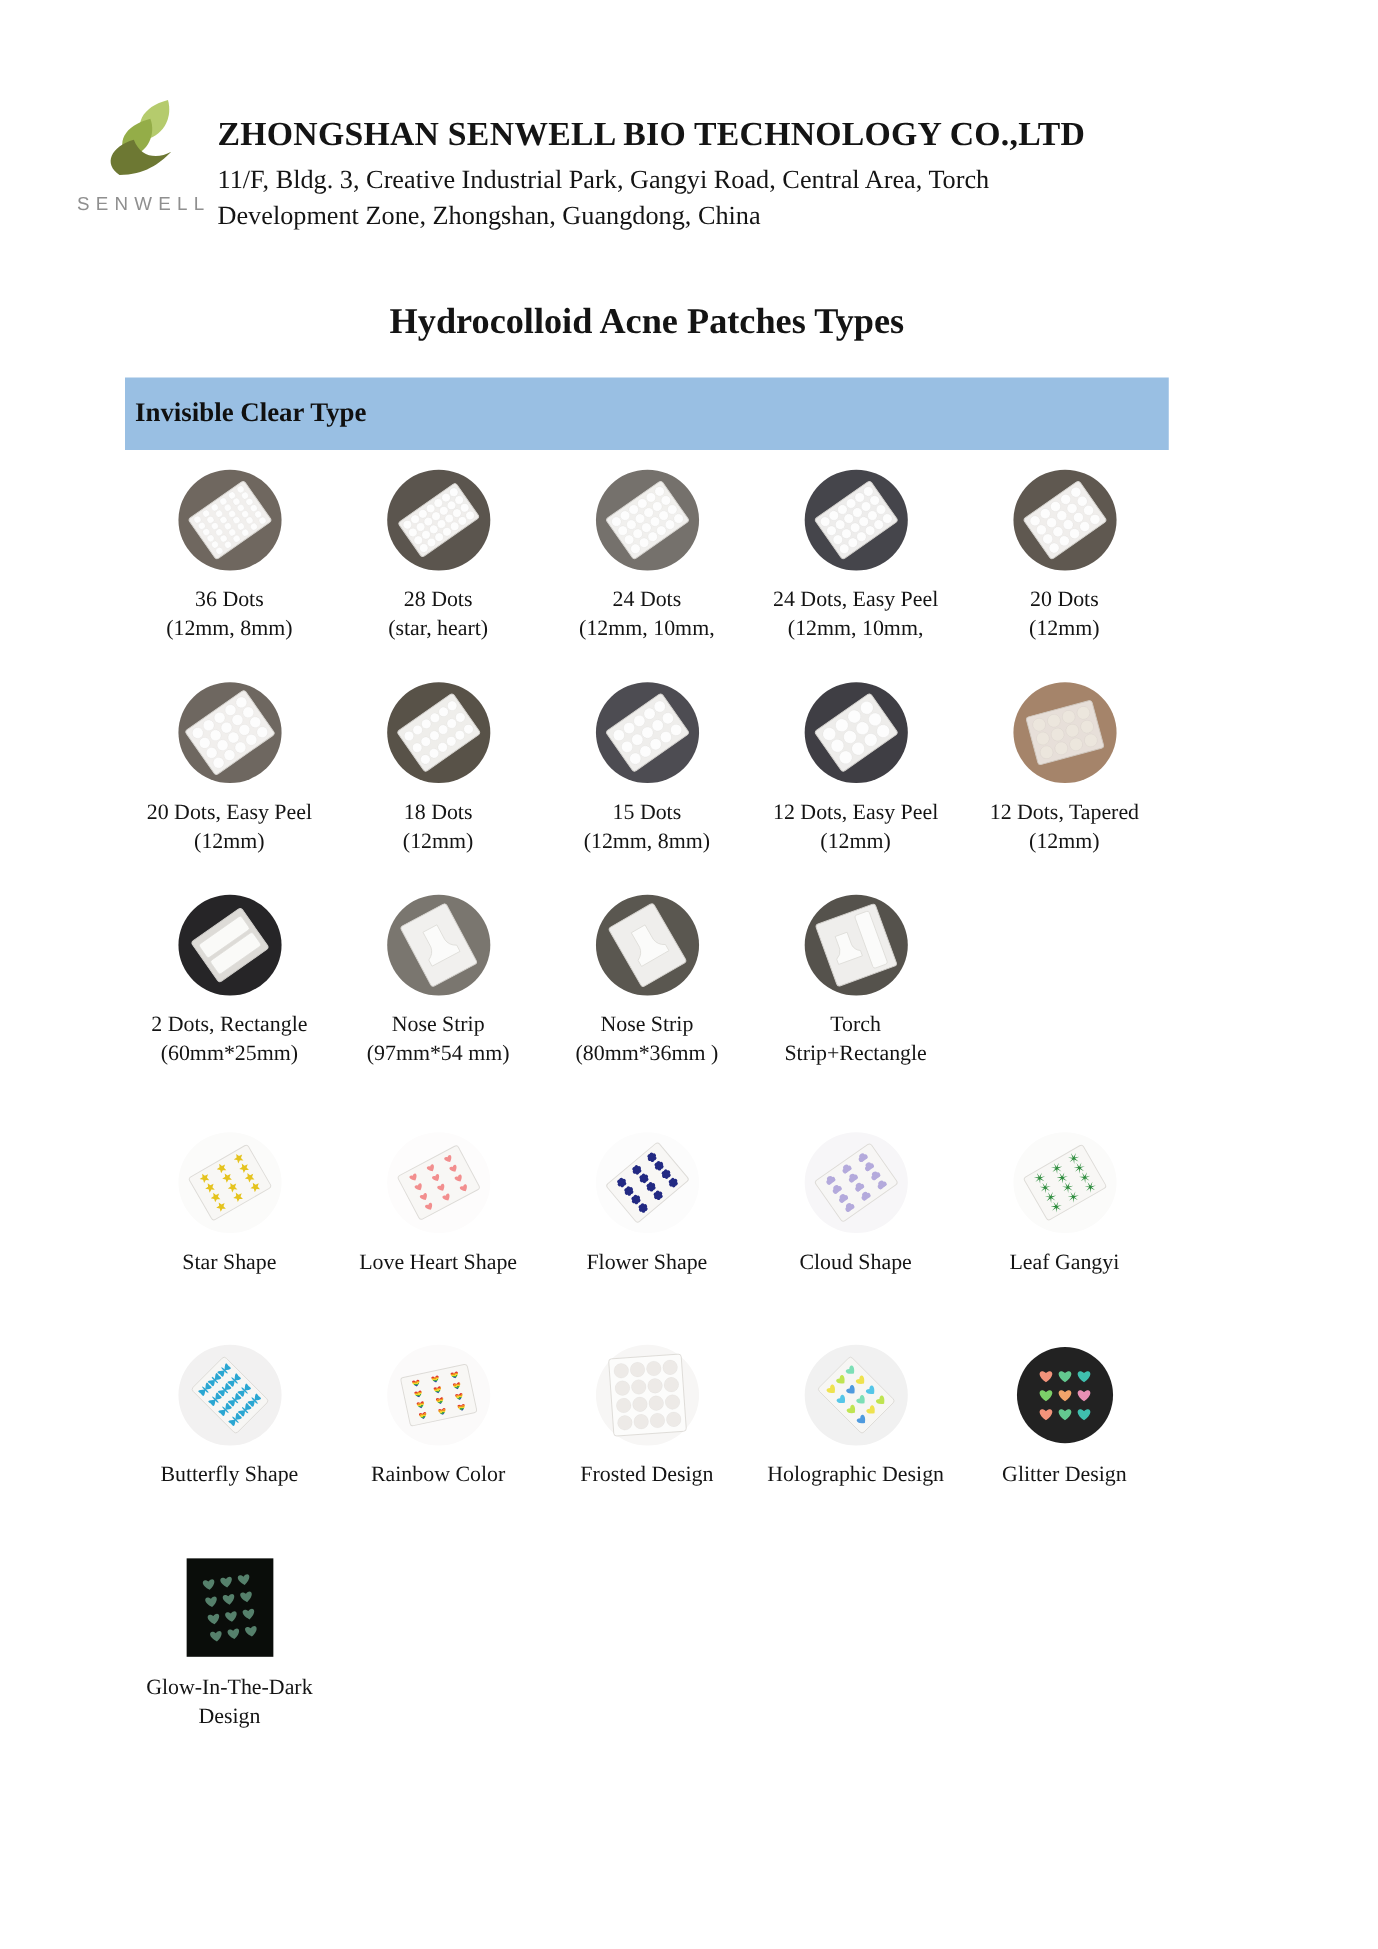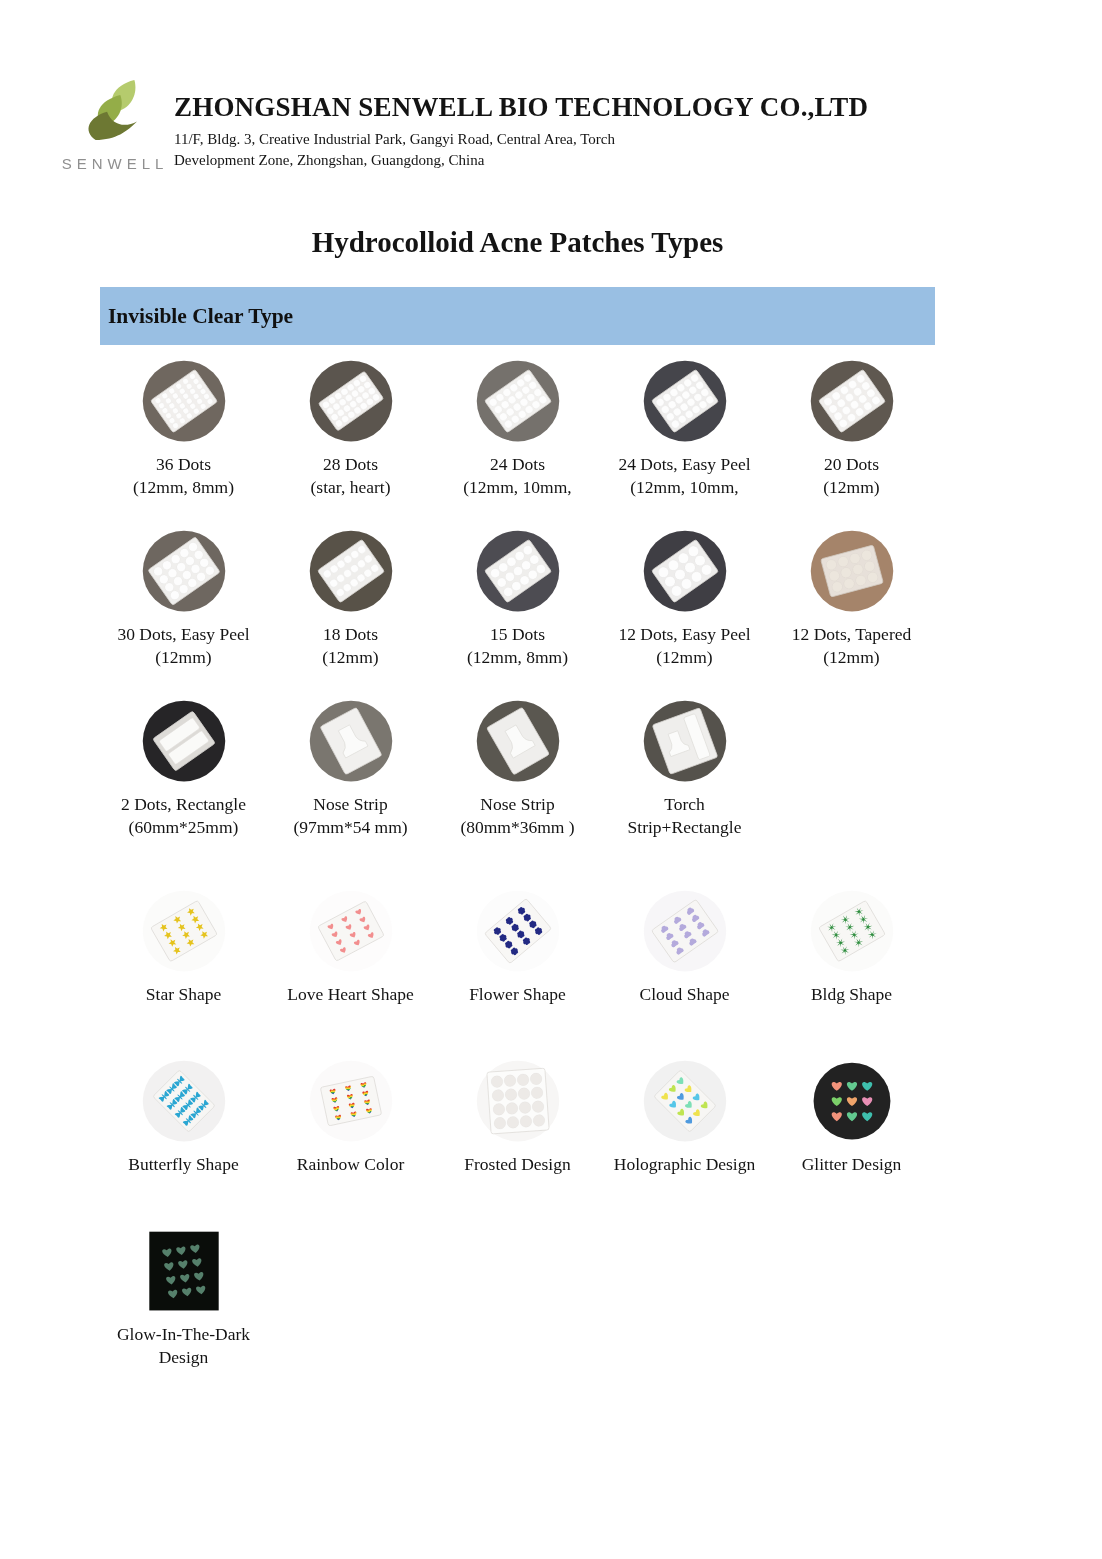--- a/index.html
+++ b/index.html
@@ -6,21 +6,21 @@
   html,body{margin:0;padding:0;background:#fff;}
   .page{width:1102px;min-height:1559px;background:#fff;position:relative;
         font-family:"Liberation Serif",serif;color:#141414;overflow:hidden;}
   .header{display:flex;align-items:flex-start;padding:80px 64px 0 56px;}
   .logo{display:flex;flex-direction:column;align-items:center;width:118px;flex:0 0 auto;}
   .logo svg{width:76px;height:74px;display:block;}
   .logo-word{font-family:"Liberation Sans",sans-serif;font-size:15px;letter-spacing:5px;
              color:#8f8f8f;margin-top:1px;white-space:nowrap;}
   .header-text{flex:1;text-align:left;margin-top:12px;}
   .company{font-size:27px;font-weight:bold;letter-spacing:.2px;}
-  .address{font-size:15px;line-height:1.38;margin-top:6px;}
+  .address{font-size:21px;line-height:1.38;margin-top:6px;}
   .title{font-size:29px;font-weight:bold;text-align:center;margin-top:54px;width:835px;margin-left:100px;}
   .content{width:835px;margin-left:100px;}
   .section{margin-top:0;}
   .section + .section{margin-top:44px;}
   .bar{height:58px;display:flex;align-items:center;padding-left:8px;box-sizing:border-box;margin-top:28px;}
   .bar-title{font-size:21.5px;font-weight:bold;color:#101010;}
   .grid{display:grid;grid-template-columns:repeat(5,1fr);row-gap:24px;margin-top:12px;}
   .cell{display:flex;flex-direction:column;align-items:center;min-height:146px;}
   .thumb{width:94px;height:90px;}
   .thumb svg{display:block;width:100%;height:100%;}
@@ -279,21 +279,21 @@
                   <circle cx="61.37614678899082" cy="52.1685393258427" r="4.651685393258427" fill="#fdfdfd" stroke="rgba(0,0,0,0.05)" stroke-width="0.5"></circle>
                   <circle cx="72.75229357798165" cy="52.1685393258427" r="4.651685393258427" fill="#fdfdfd" stroke="rgba(0,0,0,0.05)" stroke-width="0.5"></circle>
                   <circle cx="27.24770642201835" cy="62.50561797752809" r="4.651685393258427" fill="#fdfdfd" stroke="rgba(0,0,0,0.05)" stroke-width="0.5"></circle>
                   <circle cx="38.62385321100918" cy="62.50561797752809" r="4.651685393258427" fill="#fdfdfd" stroke="rgba(0,0,0,0.05)" stroke-width="0.5"></circle>
                   <circle cx="50" cy="62.50561797752809" r="4.651685393258427" fill="#fdfdfd" stroke="rgba(0,0,0,0.05)" stroke-width="0.5"></circle>
                   <circle cx="61.37614678899082" cy="62.50561797752809" r="4.651685393258427" fill="#fdfdfd" stroke="rgba(0,0,0,0.05)" stroke-width="0.5"></circle>
                   <circle cx="72.75229357798165" cy="62.50561797752809" r="4.651685393258427" fill="#fdfdfd" stroke="rgba(0,0,0,0.05)" stroke-width="0.5"></circle>
                 </g>
               </svg>
             </div>
-            <div class="lbl first">30 Dots, Easy Peel</div>
+            <div class="lbl first">20 Dots, Easy Peel</div>
             <div class="lbl">(12mm)</div>
           </div>
           <div class="cell">
             <div class="thumb">
               <svg viewBox="0 0 100 96">
                 <defs></defs>
                 <ellipse cx="50" cy="47" rx="44" ry="43" fill="#585248"></ellipse>
                 <g transform="rotate(-35 50 47)">
                   <rect x="21" y="26" width="58" height="42" rx="2.5" fill="#f8f7f5" opacity="0.95" stroke="#dcdad6" stroke-width="0.8"></rect>
                   <circle cx="27.51937984496124" cy="34.82608695652174" r="4.046511627906977" fill="#fdfdfd" stroke="rgba(0,0,0,0.05)" stroke-width="0.5"></circle>
@@ -680,21 +680,21 @@
                   <polygon points="66.81,37.37 67.28,41.31 70.65,39.22 67.86,42.04 71.60,43.37 67.66,42.95 68.94,46.70 66.81,43.36 64.68,46.70 65.97,42.95 62.03,43.37 65.76,42.04 62.97,39.22 66.34,41.31" fill="#2c8c3c"></polygon>
                   <polygon points="33.19,46.81 33.66,50.75 37.03,48.66 34.24,51.48 37.97,52.81 34.03,52.39 35.32,56.14 33.19,52.80 31.06,56.14 32.34,52.39 28.40,52.81 32.14,51.48 29.35,48.66 32.72,50.75" fill="#2c8c3c"></polygon>
                   <polygon points="50.00,46.81 50.47,50.75 53.84,48.66 51.05,51.48 54.78,52.81 50.84,52.39 52.13,56.14 50.00,52.80 47.87,56.14 49.16,52.39 45.22,52.81 48.95,51.48 46.16,48.66 49.53,50.75" fill="#2c8c3c"></polygon>
                   <polygon points="66.81,46.81 67.28,50.75 70.65,48.66 67.86,51.48 71.60,52.81 67.66,52.39 68.94,56.14 66.81,52.80 64.68,56.14 65.97,52.39 62.03,52.81 65.76,51.48 62.97,48.66 66.34,50.75" fill="#2c8c3c"></polygon>
                   <polygon points="33.19,56.25 33.66,60.18 37.03,58.10 34.24,60.92 37.97,62.25 34.03,61.83 35.32,65.58 33.19,62.24 31.06,65.58 32.34,61.83 28.40,62.25 32.14,60.92 29.35,58.10 32.72,60.18" fill="#2c8c3c"></polygon>
                   <polygon points="50.00,56.25 50.47,60.18 53.84,58.10 51.05,60.92 54.78,62.25 50.84,61.83 52.13,65.58 50.00,62.24 47.87,65.58 49.16,61.83 45.22,62.25 48.95,60.92 46.16,58.10 49.53,60.18" fill="#2c8c3c"></polygon>
                   <polygon points="66.81,56.25 67.28,60.18 70.65,58.10 67.86,60.92 71.60,62.25 67.66,61.83 68.94,65.58 66.81,62.24 64.68,65.58 65.97,61.83 62.03,62.25 65.76,60.92 62.97,58.10 66.34,60.18" fill="#2c8c3c"></polygon>
                 </g>
               </svg>
             </div>
-            <div class="lbl first">Bldg Shape</div>
+            <div class="lbl first">Leaf Gangyi</div>
           </div>
           <div class="cell">
             <div class="thumb">
               <svg viewBox="0 0 100 96">
                 <defs></defs>
                 <ellipse cx="50" cy="47" rx="44" ry="43" fill="#f2f1f1"></ellipse>
                 <g transform="rotate(-45 50 47)">
                   <rect x="30" y="20" width="40" height="54" rx="2.5" fill="#f8f7f5" opacity="0.95" stroke="#dcdad6" stroke-width="0.8"></rect>
                   <path d="M38.405797101449274 28.797752808988765 Q31.356521739130432 22.18905715681485 33.339130434782604 28.357173098843838 Q31.79710144927536 34.52528904087282 38.405797101449274 28.797752808988765 Z" fill="#2aa6d2"></path>
                   <path d="M38.405797101449274 28.797752808988765 Q45.45507246376812 22.18905715681485 43.472463768115944 28.357173098843838 Q45.01449275362319 34.52528904087282 38.405797101449274 28.797752808988765 Z" fill="#2aa6d2"></path>

